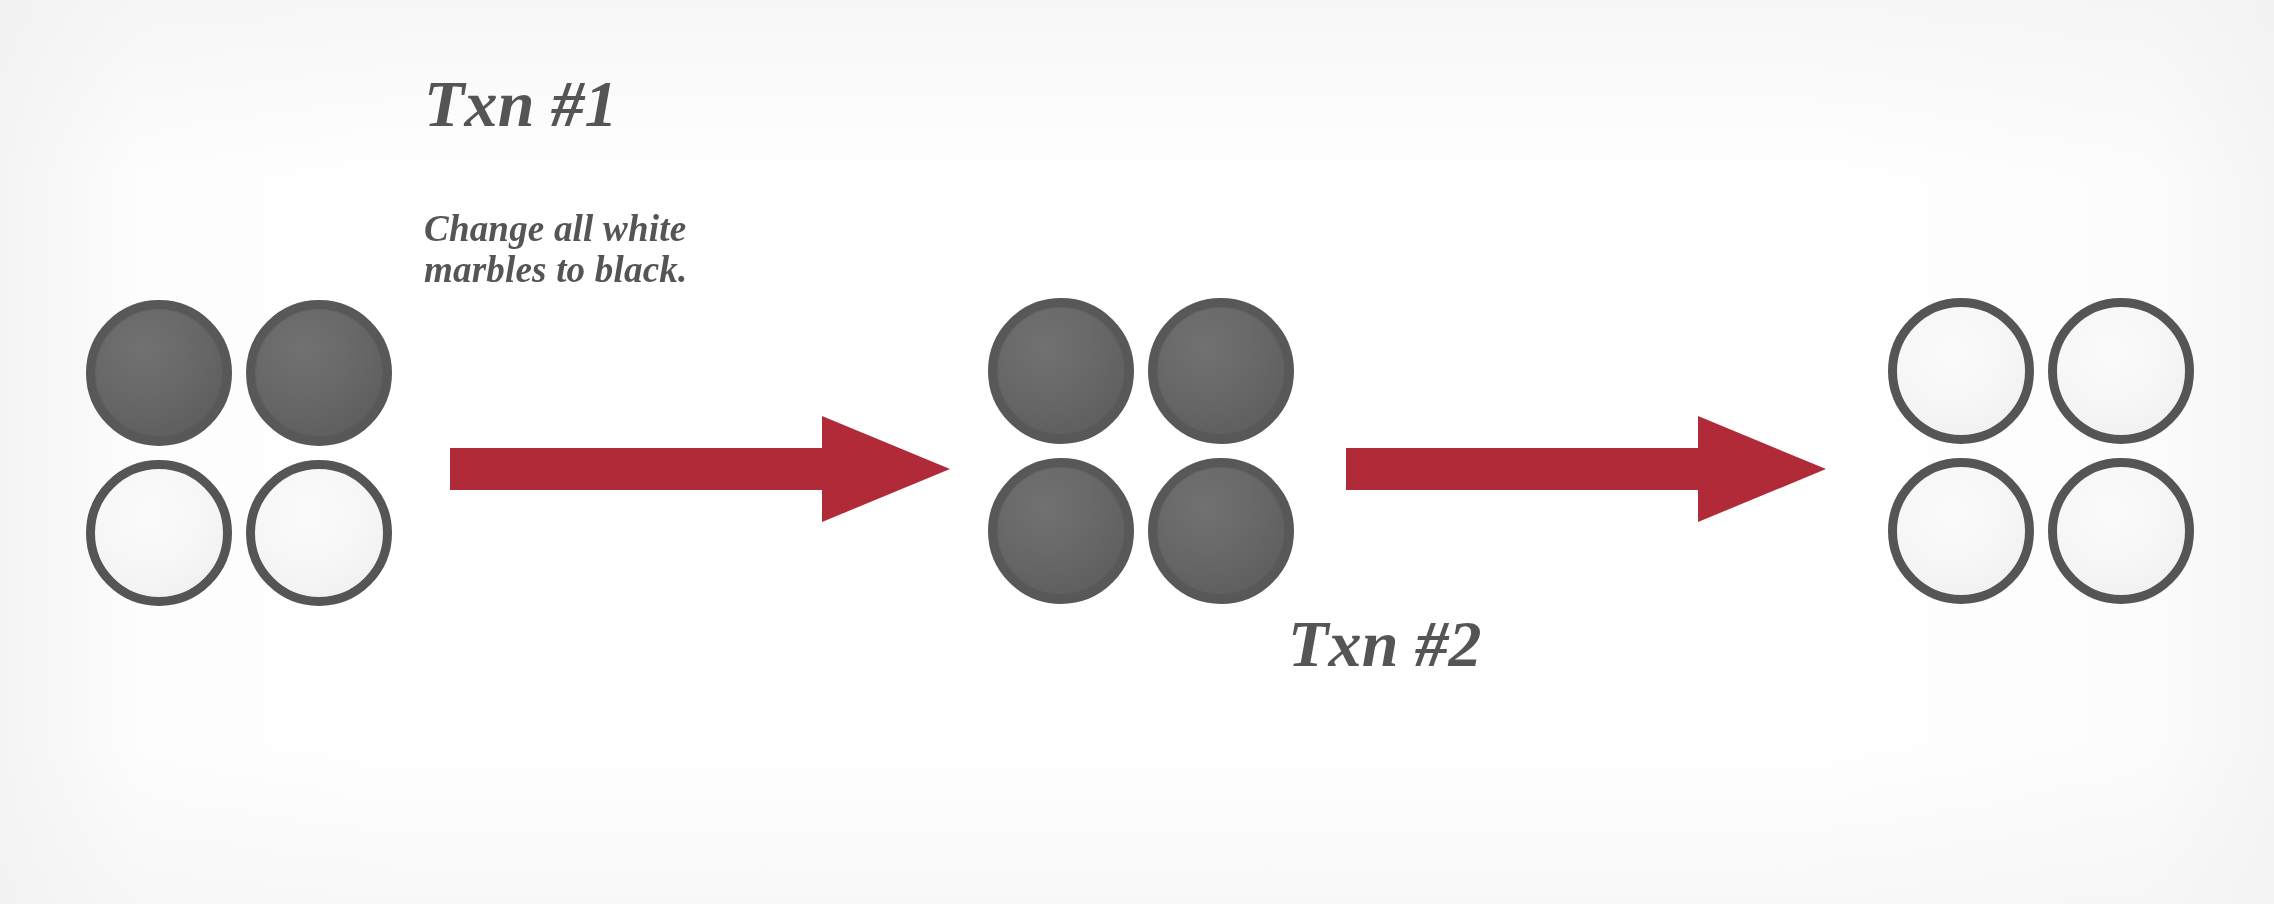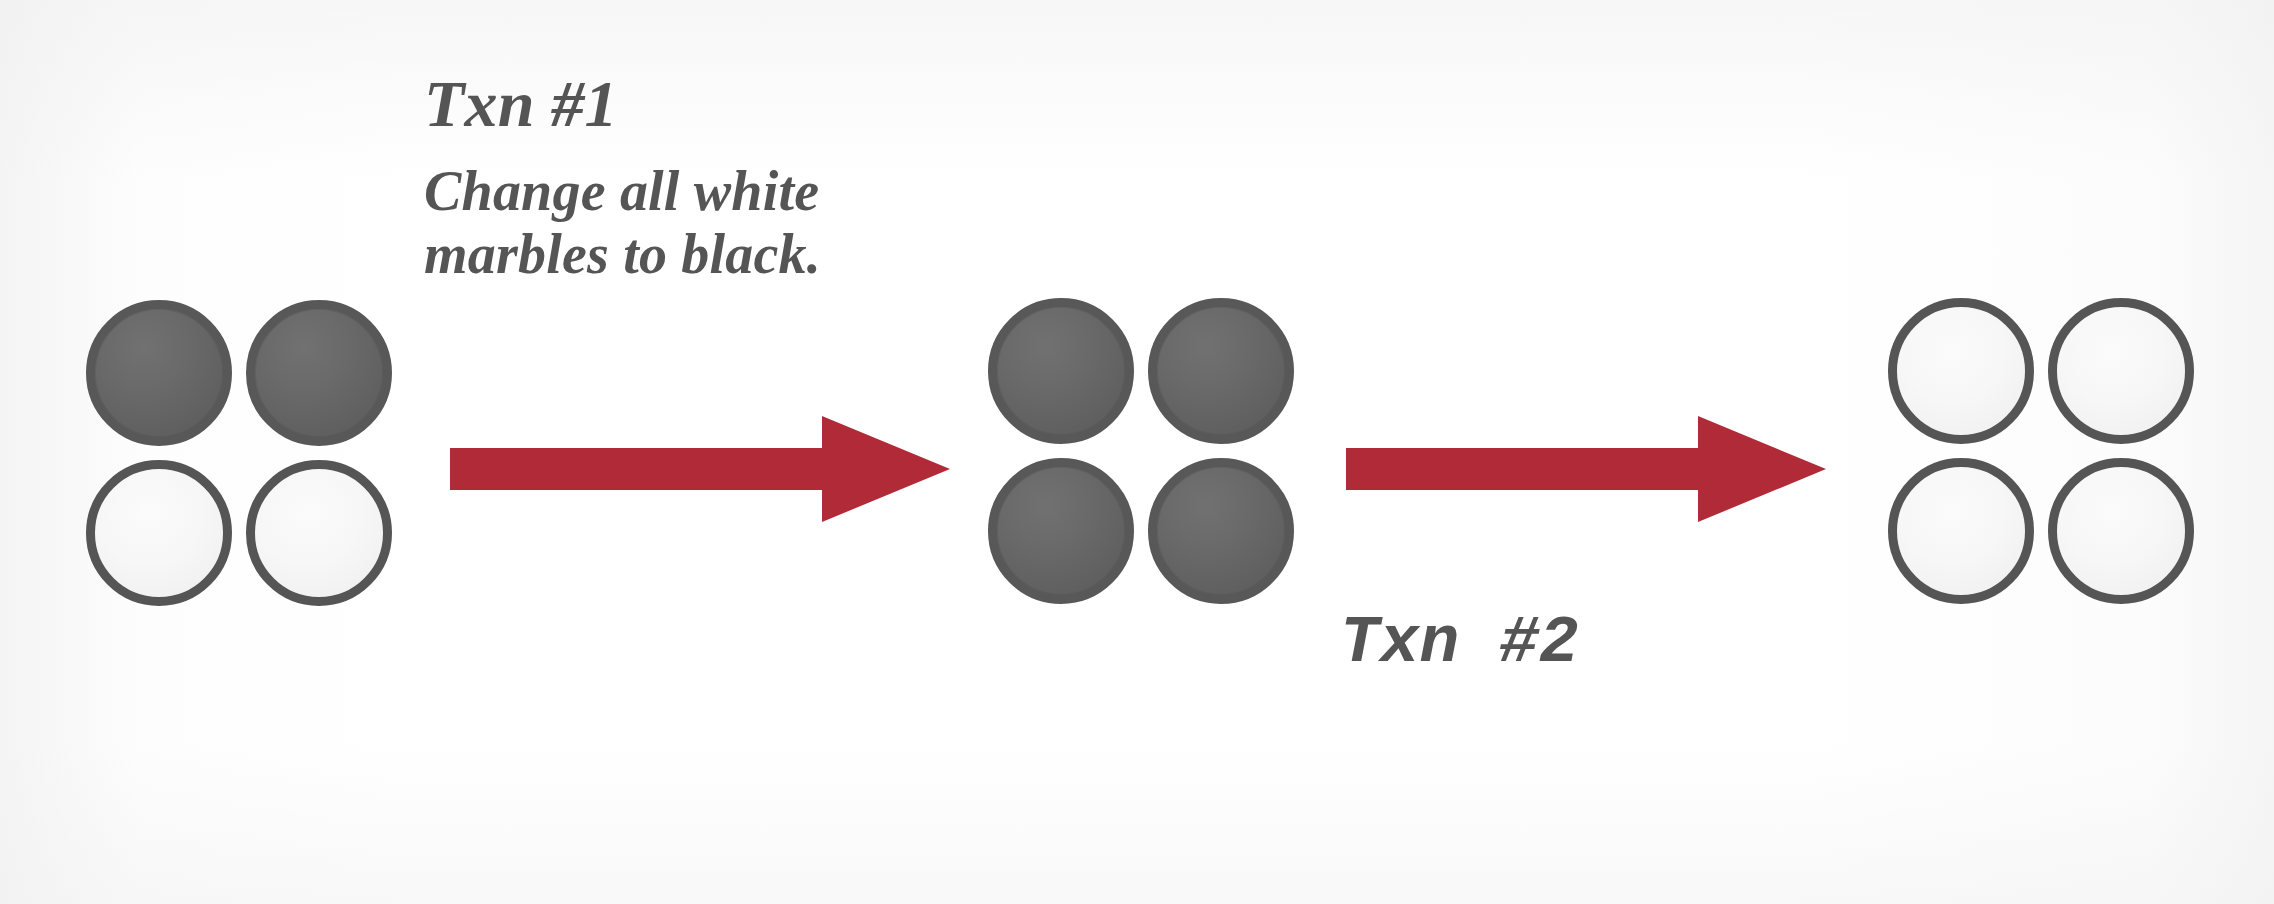--- a/index.html
+++ b/index.html
@@ -112,32 +112,32 @@
     white-space: pre-line;
     letter-spacing: 0.2px;
   }
   .annotation .ann-title {
     display: block;
     font-size: 66px;
     margin-bottom: 4px;
   }
   .annotation .ann-body {
     display: block;
-    font-size: 56px;
+    font-size: 37px;
     line-height: 1.12;
+    margin-top: 48px;
   }
 
   #annotation-txn1 {
     left: 424px;
     top: 52px;
   }
   #annotation-txn2 {
-    left: 1340px;
+    left: 1288px;
     top: 592px;
-    font-family: Liberation Mono, monospace;
   }
 </style>
 </head>
 <body>
 
 <div id="canvas">
 
   <div class="annotation" id="annotation-txn1">
     <span class="ann-title">Txn #1</span>
     <span class="ann-body">Change all white

